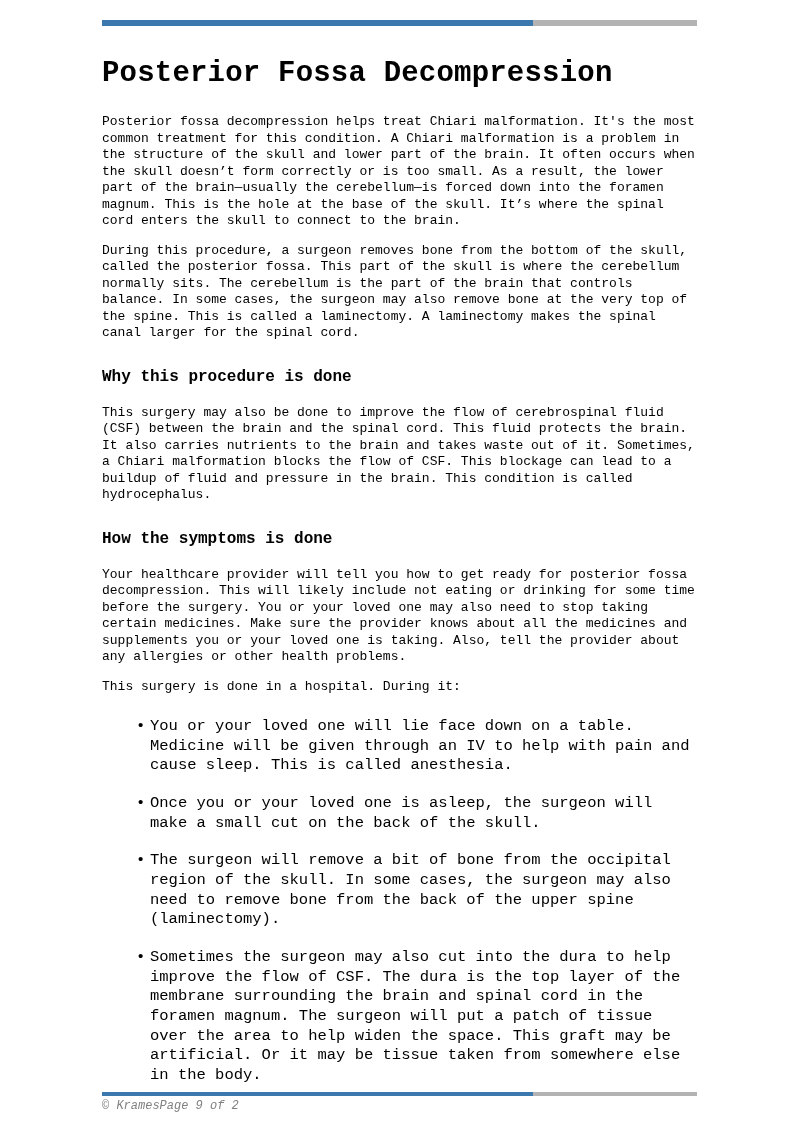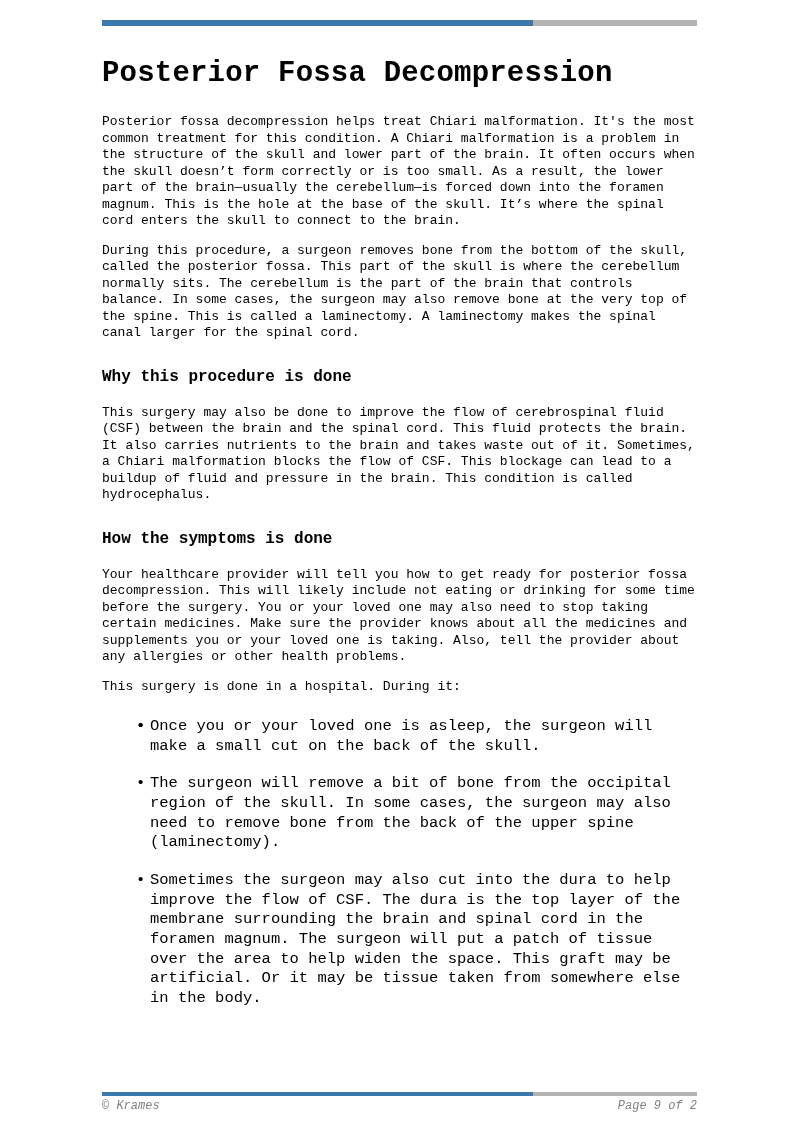--- a/index.html
+++ b/index.html
@@ -64,21 +64,20 @@
   }
   .footer {
     position: absolute;
     left: 102px;
     right: 103px;
     bottom: 18px;
   }
   .footer .rule { height: 4px; }
   .footer-row {
     display: flex;
-    justify-content: space-between;
     align-items: baseline;
     margin-top: 3px;
     font-family: "Liberation Sans", sans-serif;
     font-style: italic;
     font-size: 12px;
     color: var(--footer-text);
   }
 </style>
 </head>
 <body>
@@ -99,20 +98,21 @@
     <h2 class="section-heading">Why this procedure is done</h2>
     <p class="body-text">This surgery may also be done to improve the flow of cerebrospinal fluid (CSF) between the brain and the spinal cord. This fluid protects the brain. It also carries nutrients to the brain and takes waste out of it. Sometimes, a Chiari malformation blocks the flow of CSF. This blockage can lead to a buildup of fluid and pressure in the brain. This condition is called hydrocephalus.</p>
 
     <h2 class="section-heading">How the symptoms is done</h2>
     <p class="body-text">Your healthcare provider will tell you how to get ready for posterior fossa decompression. This will likely include not eating or drinking for some time before the surgery. You or your loved one may also need to stop taking certain medicines. Make sure the provider knows about all the medicines and supplements you or your loved one is taking. Also, tell the provider about any allergies or other health problems.</p>
     <p class="body-text">This surgery is done in a hospital. During it:</p>
 
     <ul class="steps">
       <li>
         <span class="bullet">•</span>
+        <span>You or your loved one will lie face down on a table. Medicine will be given through an IV to help with pain and cause sleep. This is called anesthesia.</span>
       </li>
       <li>
         <span class="bullet">•</span>
         <span>Once you or your loved one is asleep, the surgeon will make a small cut on the back of the skull.</span>
       </li>
       <li>
         <span class="bullet">•</span>
         <span>The surgeon will remove a bit of bone from the occipital region of the skull. In some cases, the surgeon may also need to remove bone from the back of the upper spine (laminectomy).</span>
       </li>
       <li>

